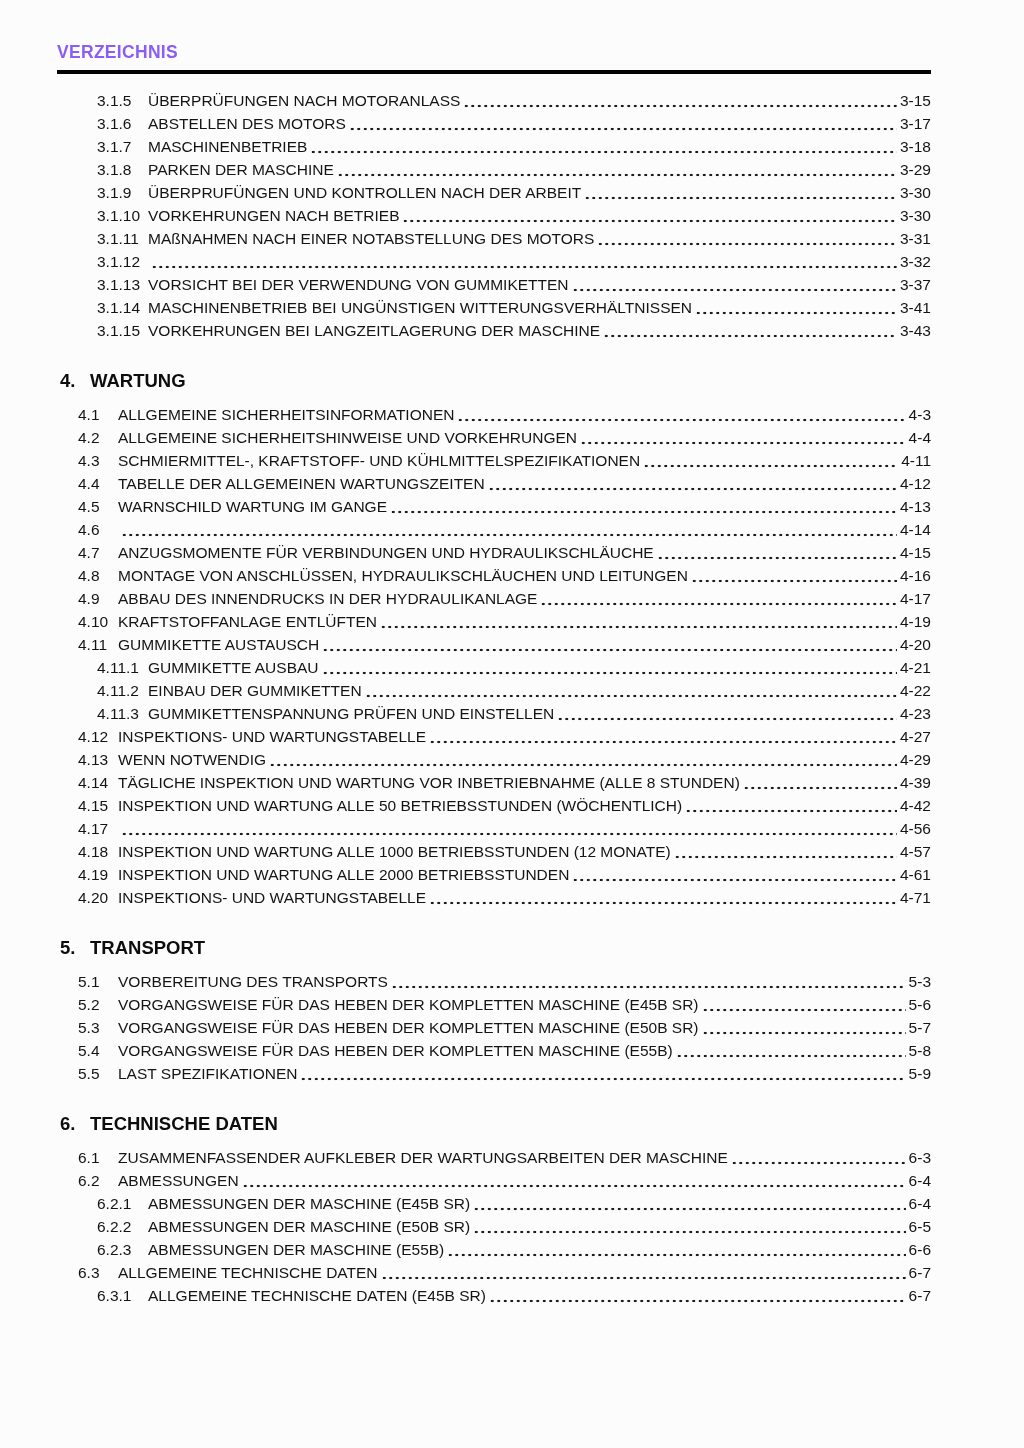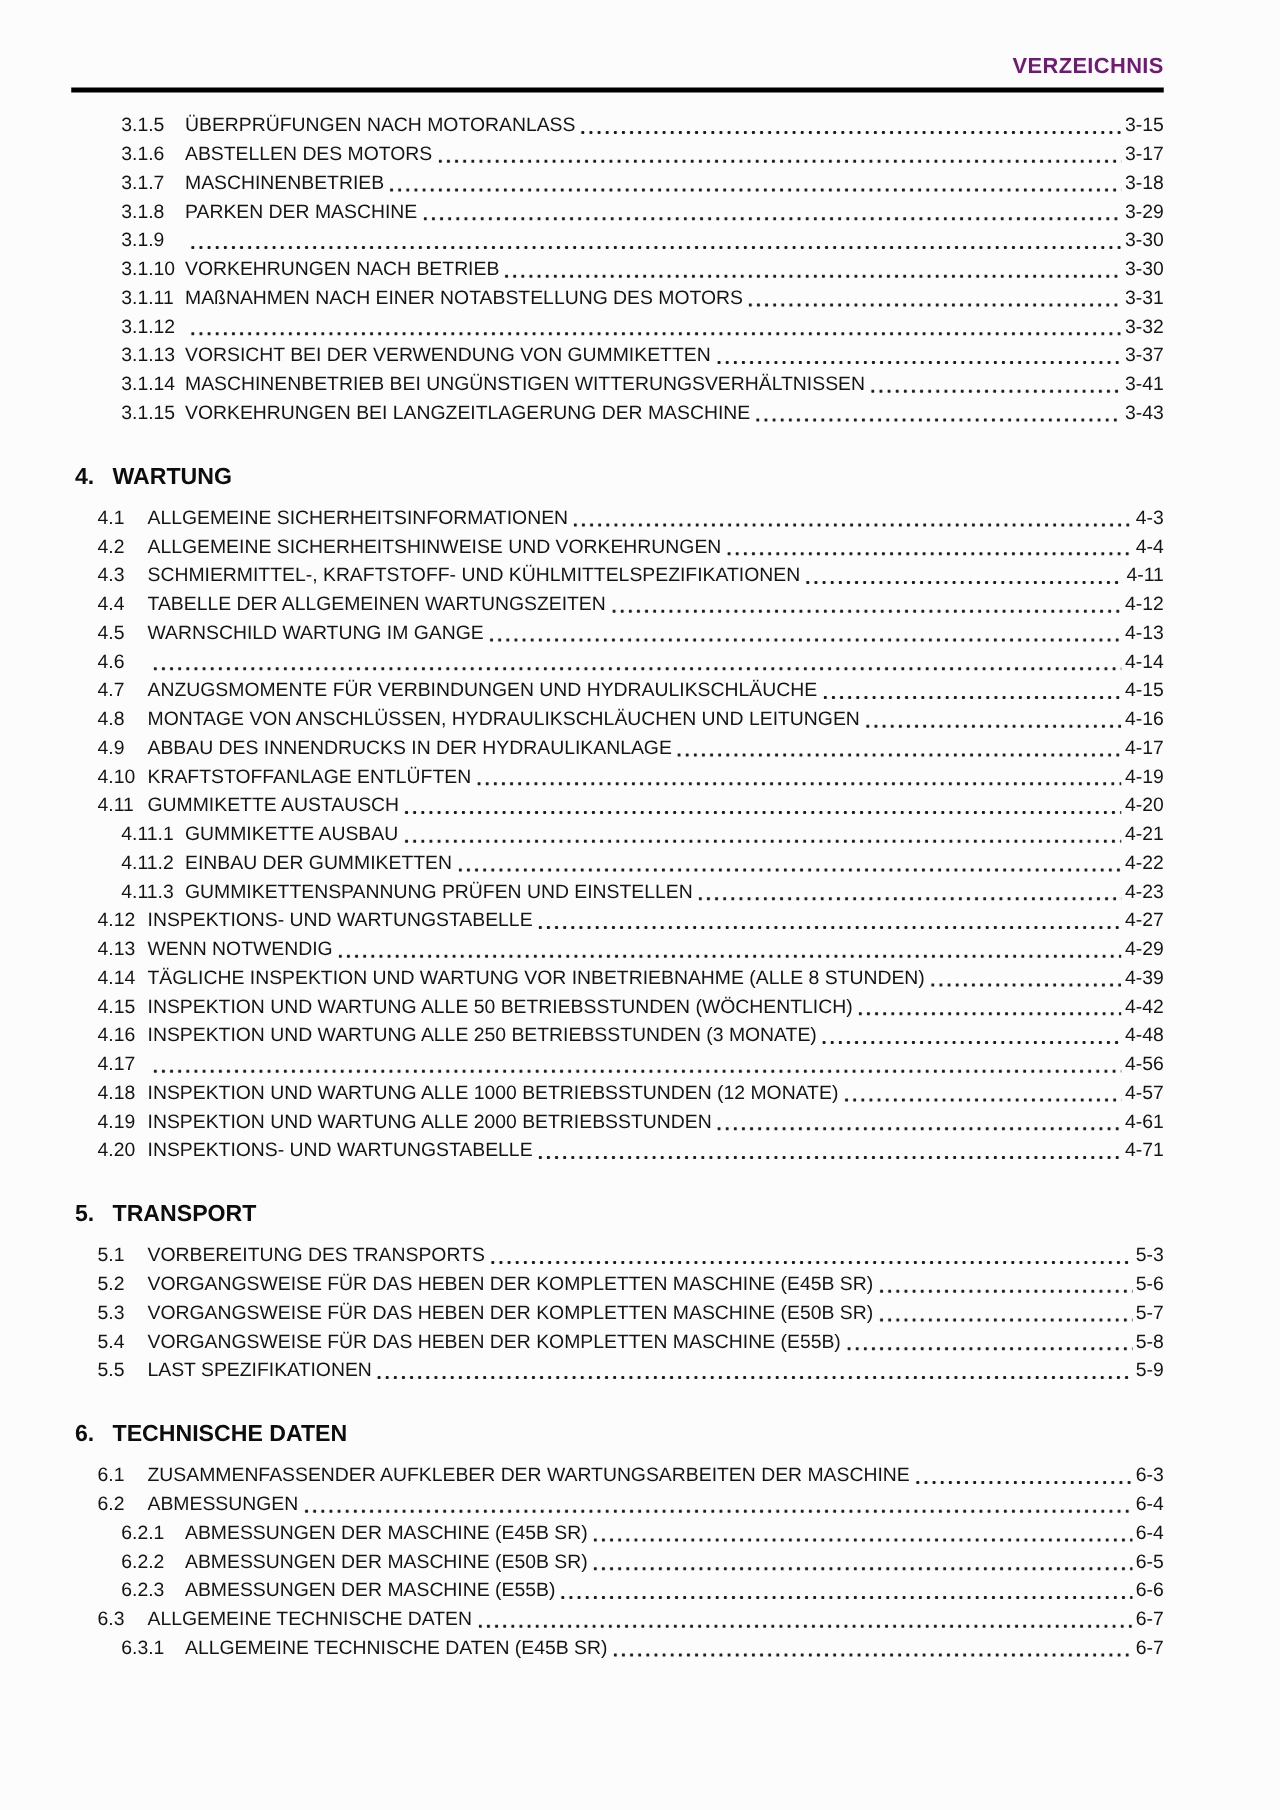--- a/index.html
+++ b/index.html
@@ -10,23 +10,22 @@
     font-family: "Liberation Sans", "DejaVu Sans", sans-serif;
     color: #141414;
     overflow: hidden;
   }
   .page { padding: 42px 93px 30px 57px; }
 
   .title {
     font-size: 17.5px;
     font-weight: bold;
     letter-spacing: 0.3px;
-    color: #701a75;
+    color: #8b5cf6;
     margin-bottom: 7px;
-    text-align: right;
   }
   .rule {
     height: 4px;
     background: #000;
     margin-bottom: 15px;
   }
 
   .entry {
     display: flex;
     line-height: 23px;
@@ -92,20 +91,21 @@
     <span class="pagenum">3-18</span>
   </div>
           <div class="entry lvl3">
     <span class="num">3.1.8</span>
     <span class="label">PARKEN DER MASCHINE</span>
     <span class="dots"></span>
     <span class="pagenum">3-29</span>
   </div>
           <div class="entry lvl3">
     <span class="num">3.1.9</span>
+    <span class="label">ÜBERPRUFÜNGEN UND KONTROLLEN NACH DER ARBEIT</span>
     <span class="dots"></span>
     <span class="pagenum">3-30</span>
   </div>
           <div class="entry lvl3">
     <span class="num">3.1.10</span>
     <span class="label">VORKEHRUNGEN NACH BETRIEB</span>
     <span class="dots"></span>
     <span class="pagenum">3-30</span>
   </div>
           <div class="entry lvl3">
@@ -246,26 +246,20 @@
     <span class="dots"></span>
     <span class="pagenum">4-39</span>
   </div>
           <div class="entry lvl2">
     <span class="num">4.15</span>
     <span class="label">INSPEKTION UND WARTUNG ALLE 50 BETRIEBSSTUNDEN (WÖCHENTLICH)</span>
     <span class="dots"></span>
     <span class="pagenum">4-42</span>
   </div>
           <div class="entry lvl2">
-    <span class="num">4.16</span>
-    <span class="label">INSPEKTION UND WARTUNG ALLE 250 BETRIEBSSTUNDEN (3 MONATE)</span>
-    <span class="dots"></span>
-    <span class="pagenum">4-48</span>
-  </div>
-          <div class="entry lvl2">
     <span class="num">4.17</span>
     <span class="dots"></span>
     <span class="pagenum">4-56</span>
   </div>
           <div class="entry lvl2">
     <span class="num">4.18</span>
     <span class="label">INSPEKTION UND WARTUNG ALLE 1000 BETRIEBSSTUNDEN (12 MONATE)</span>
     <span class="dots"></span>
     <span class="pagenum">4-57</span>
   </div>

